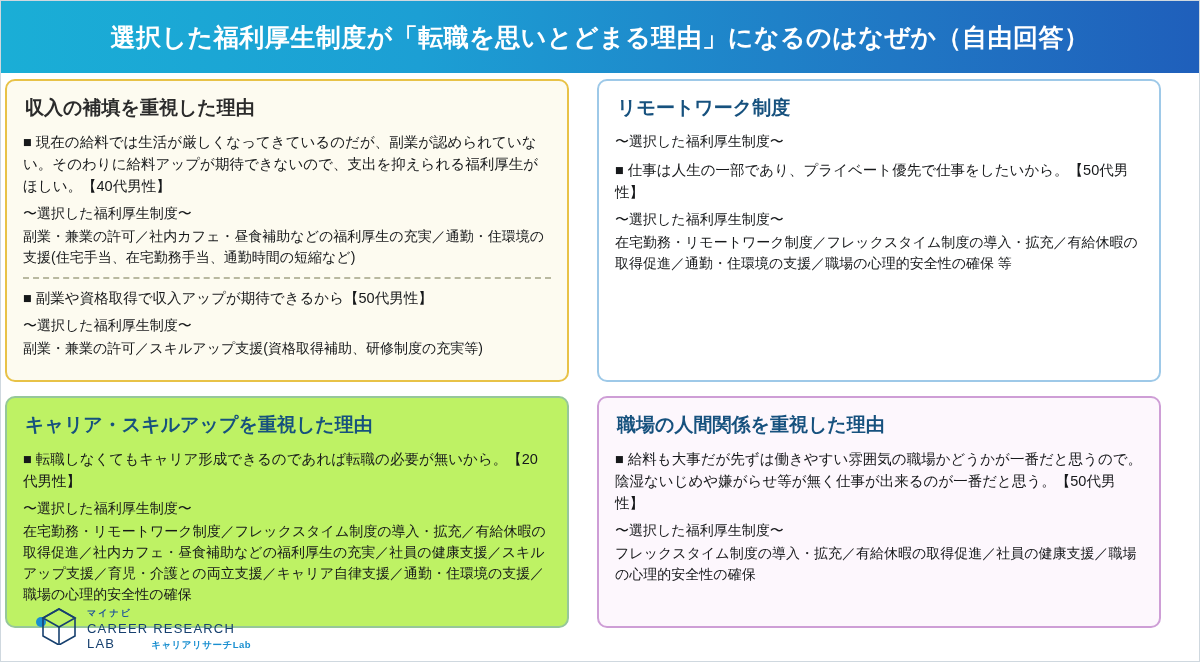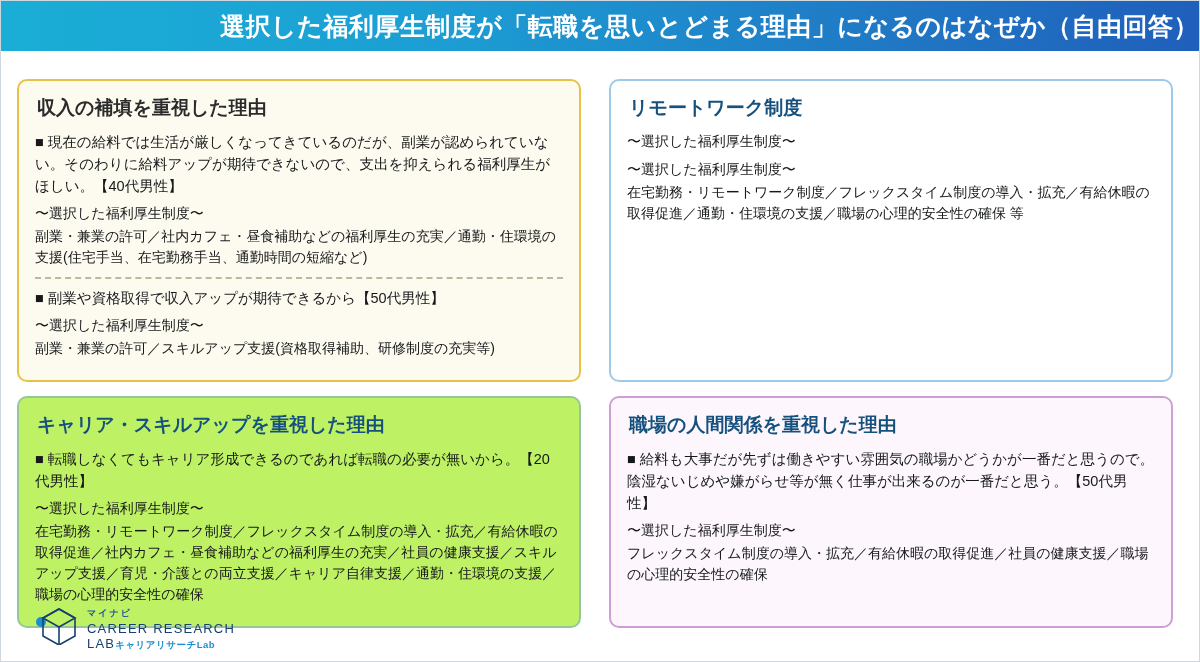--- a/index.html
+++ b/index.html
@@ -16,41 +16,41 @@
   }
   #slide {
     position: relative;
     width: 1200px;
     height: 662px;
     background: #ffffff;
     border: 1px solid #cfd8df;
   }
   
   #header {
-    height: 50px;
+    height: 72px;
     background: linear-gradient(90deg, #1aaed6 0%, #1c9fd4 35%, #2077c4 75%, #1f5fbb 100%);
     display: flex;
     align-items: center;
-    justify-content: flex-end;
+    justify-content: center;
   }
   #header .title {
     color: #ffffff;
     font-size: 25px;
     font-weight: bold;
     letter-spacing: 0.5px;
     text-align: center;
   }
   
   #body {
     position: absolute;
     top: 62px;
     left: 0;
     width: 1200px;
     height: 508px;
-    padding: 16px 22px 0 16px;
+    padding: 16px 22px 0 4px;
   }
   .grid {
     display: grid;
     grid-template-columns: 564px 564px;
     grid-template-rows: auto auto;
     column-gap: 28px;
     row-gap: 14px;
   }
   .card {
     border-radius: 10px;
@@ -138,20 +138,21 @@
     font-size: 13px;
     color: #17406f;
     letter-spacing: 1.2px;
     font-weight: normal;
   }
   .logo-sub {
     font-size: 9.5px;
     color: #1a8fd0;
     font-weight: bold;
     letter-spacing: 0.5px;
+    margin-left: 36px;
   }
   .logo-line2 {
     display: flex;
     align-items: baseline;
   }
   .source {
     font-size: 17px;
     color: #16181a;
   }
 </style>
@@ -181,20 +182,21 @@
           <p class="list">副業・兼業の許可／スキルアップ支援(資格取得補助、研修制度の充実等)</p>
         </div>
       </div>
 
       <div class="card private">
         <div class="card-title">リモートワーク制度</div>
         <div class="entry">
           <p class="sub">〜選択した福利厚生制度〜</p>
         </div>
         <div class="entry">
+          <p class="q">■ 仕事は人生の一部であり、プライベート優先で仕事をしたいから。【50代男性】</p>
           <p class="sub">〜選択した福利厚生制度〜</p>
           <p class="list">在宅勤務・リモートワーク制度／フレックスタイム制度の導入・拡充／有給休暇の取得促進／通勤・住環境の支援／職場の心理的安全性の確保 等</p>
         </div>
       </div>
 
       <div class="card career">
         <div class="card-title">キャリア・スキルアップを重視した理由</div>
         <div class="entry">
           <p class="q">■ 転職しなくてもキャリア形成できるのであれば転職の必要が無いから。【20代男性】</p>
           <p class="sub">〜選択した福利厚生制度〜</p>

